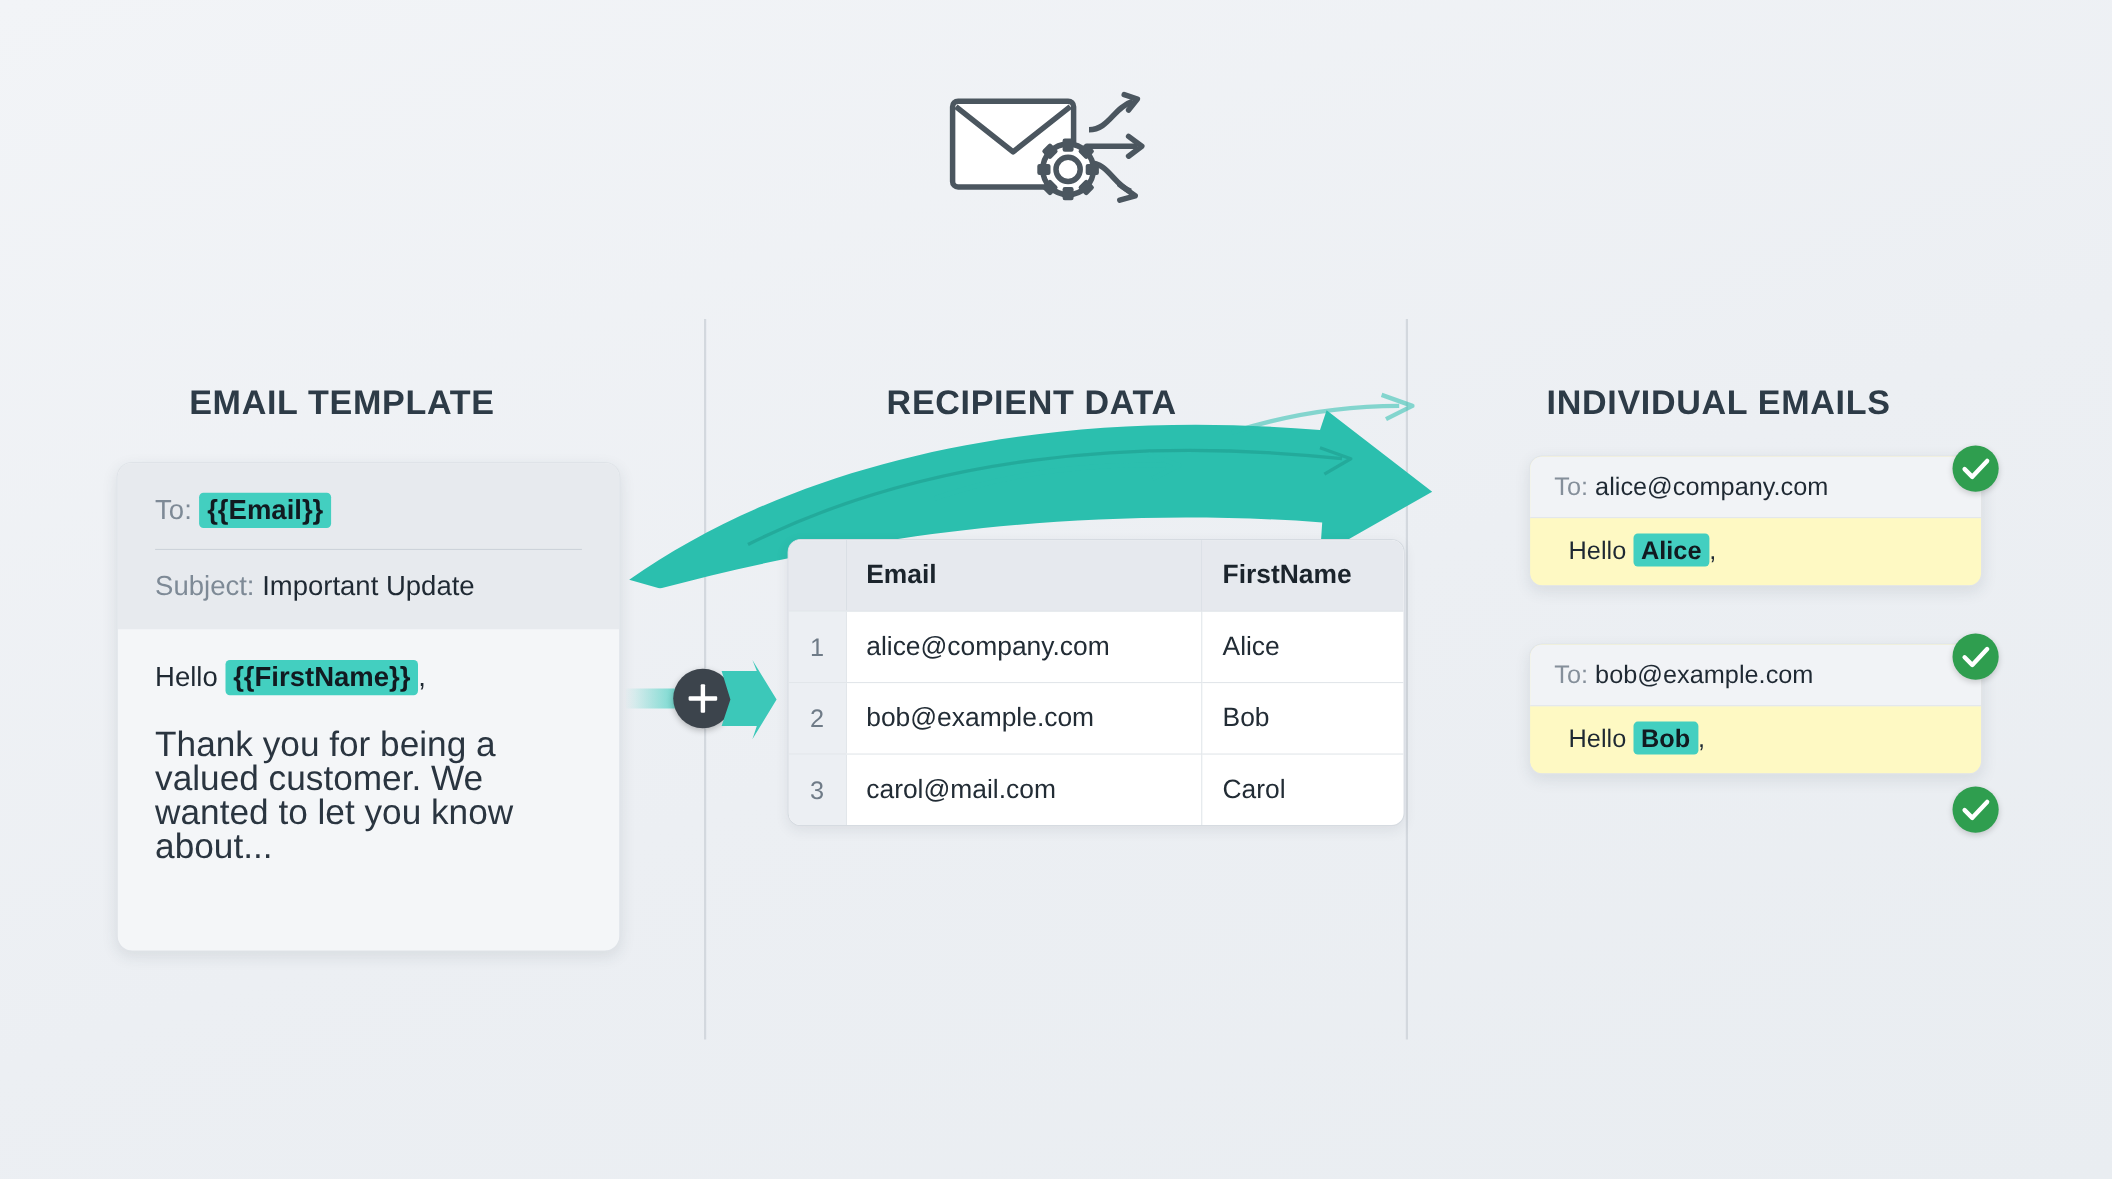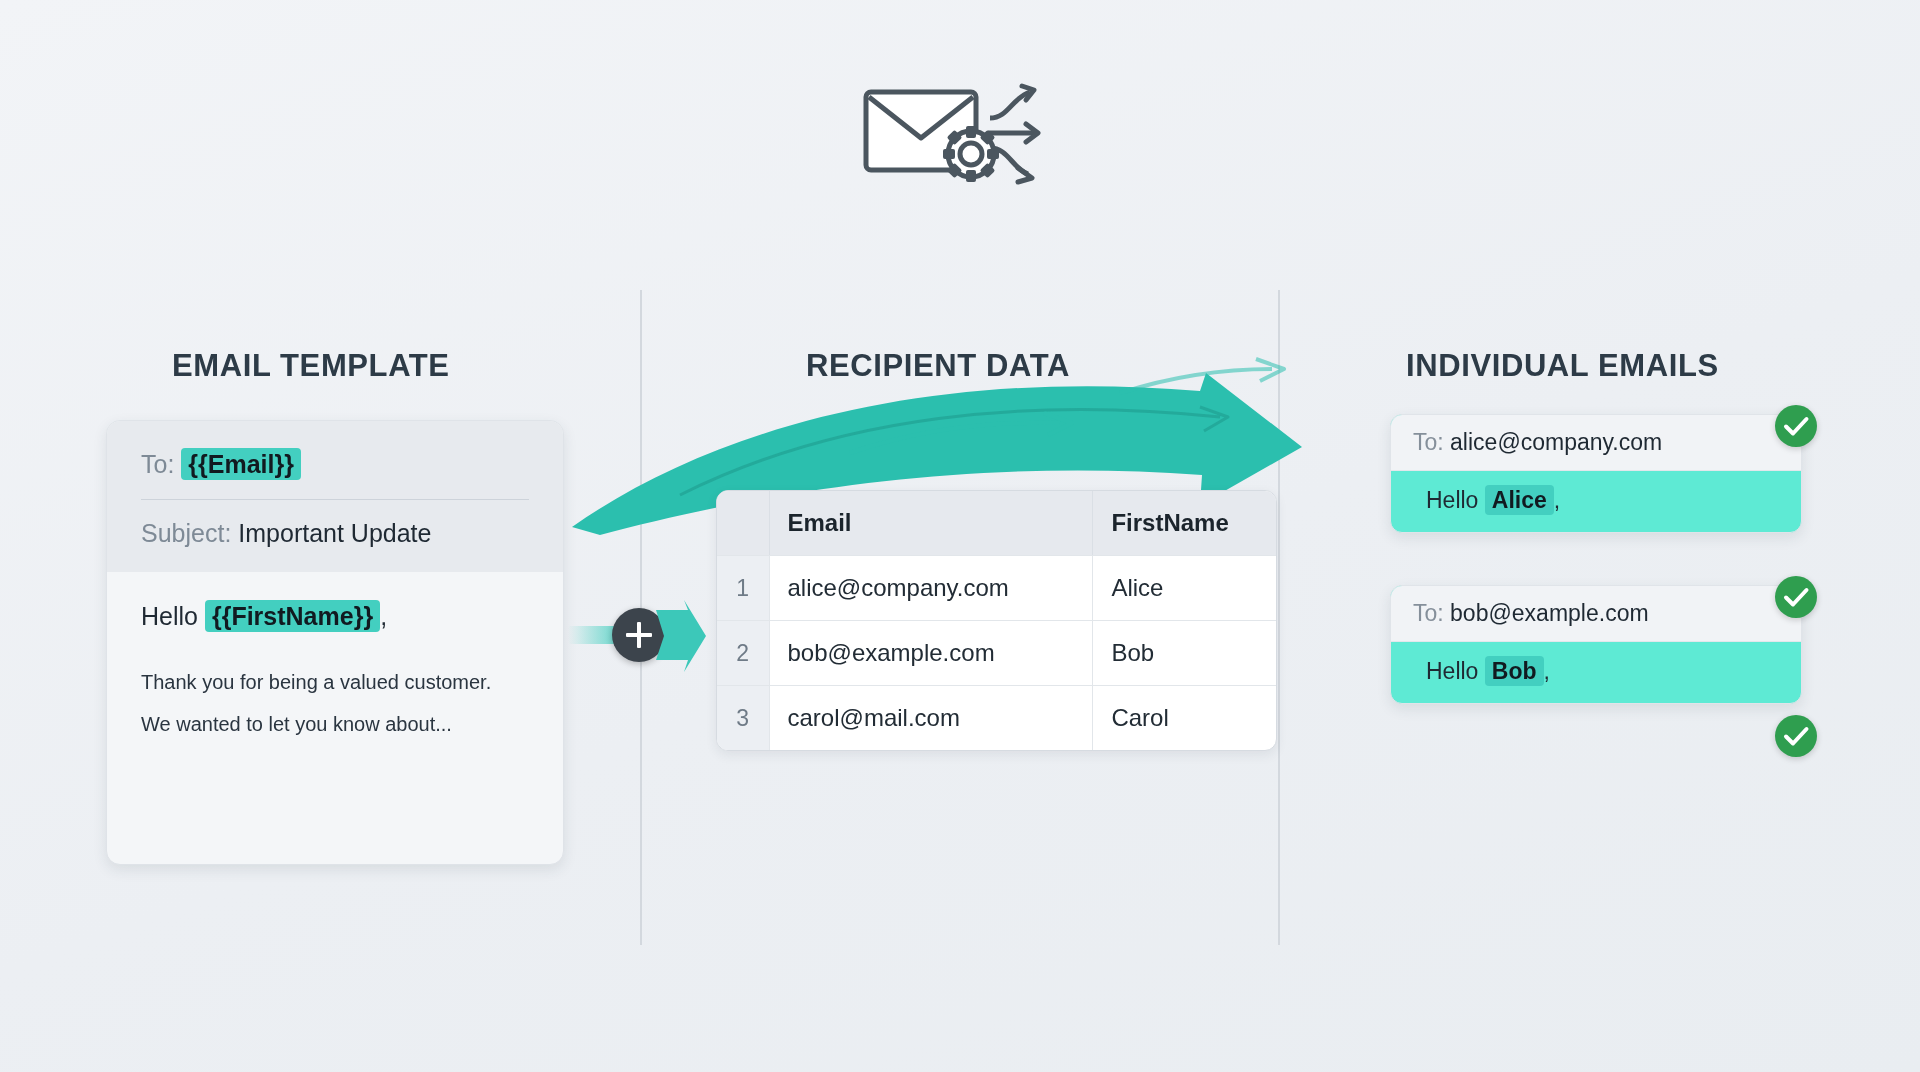--- a/index.html
+++ b/index.html
@@ -45,21 +45,21 @@
   .tpl-line { font-size: 25px; color: #1f2933; line-height: 34px; white-space: nowrap; }
   .tpl-label { color: #7e8a96; }
   .hl {
     background: #43cfc0; color: #111a20; font-weight: bold;
     padding: 2px 7px; border-radius: 4px;
   }
   #tpl-sep { height: 1px; background: #cdd3da; margin: 18px 0 16px 0; }
   #template-body { padding: 30px 27px 28px 34px; }
   #tpl-greeting { font-size: 25px; color: #1f2933; white-space: nowrap; }
   #tpl-paragraph {
-    margin-top: 30px; font-size: 20px; line-height: 42px;
+    margin-top: 30px; font-size: 32px; line-height: 31px;
     color: #2a3540; width: 360px;
   }
 
   
   #connector { position: absolute; left: 568px; top: 594px; width: 140px; height: 82px; }
   #conn-bar {
     position: absolute; left: 0; top: 32px; width: 66px; height: 18px;
     background: linear-gradient(90deg, rgba(67,207,192,0) 0%, #43cfc0 100%);
     border-radius: 2px;
   }
@@ -97,21 +97,21 @@
     padding-left: 0; width: 52px; font-size: 23px;
   }
   #recipient-table td.email { border-left: 1px solid #e2e6ea; border-right: 1px solid #e2e6ea; }
   #recipient-table th.email-col { border-left: 1px solid #dadfe5; border-right: 1px solid #dadfe5; }
   #recipient-table tbody tr:last-child td { border-bottom: none; }
   #recipient-table td { color: #222c35; }
 
   
   .mail-card {
     position: absolute; width: 412px;
-    background: #5eead4; border: 1px solid #e0e4e9; border-radius: 12px;
+    background: #fef9c3; border: 1px solid #e0e4e9; border-radius: 12px;
     box-shadow: 0 5px 14px rgba(40,55,70,0.10); overflow: hidden;
   }
   #mail-card-0 { left: 1390px; top: 414px; }
   #mail-card-1 { left: 1390px; top: 585px; }
   #mail-card-2 { left: 1390px; top: 724px; }
   .mail-head {
     background: #f1f3f6; padding: 14px 22px; font-size: 23px;
     color: #1f2933; white-space: nowrap; border-bottom: 1px solid #e3e7eb;
   }
   .mail-to-label { color: #858f9a; }

